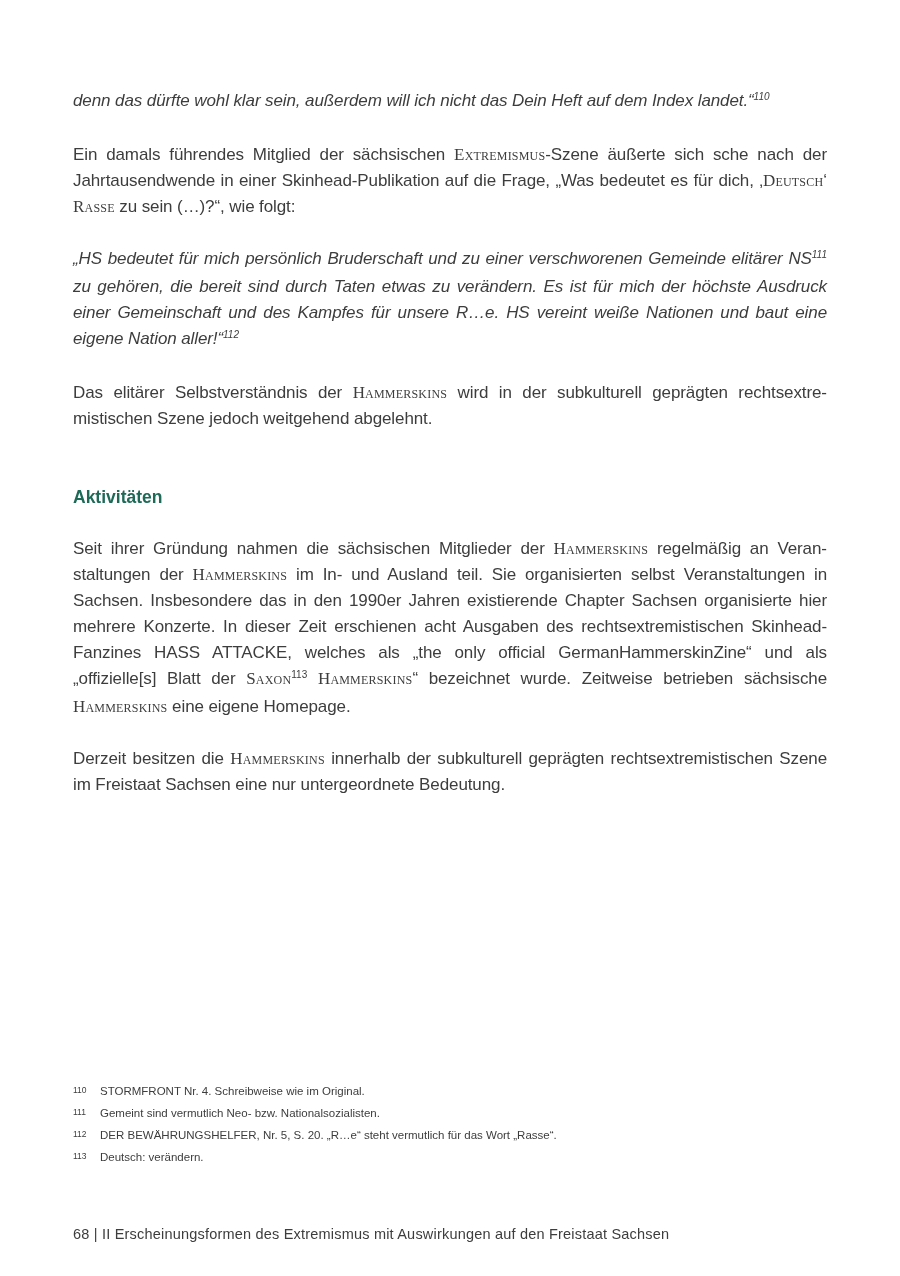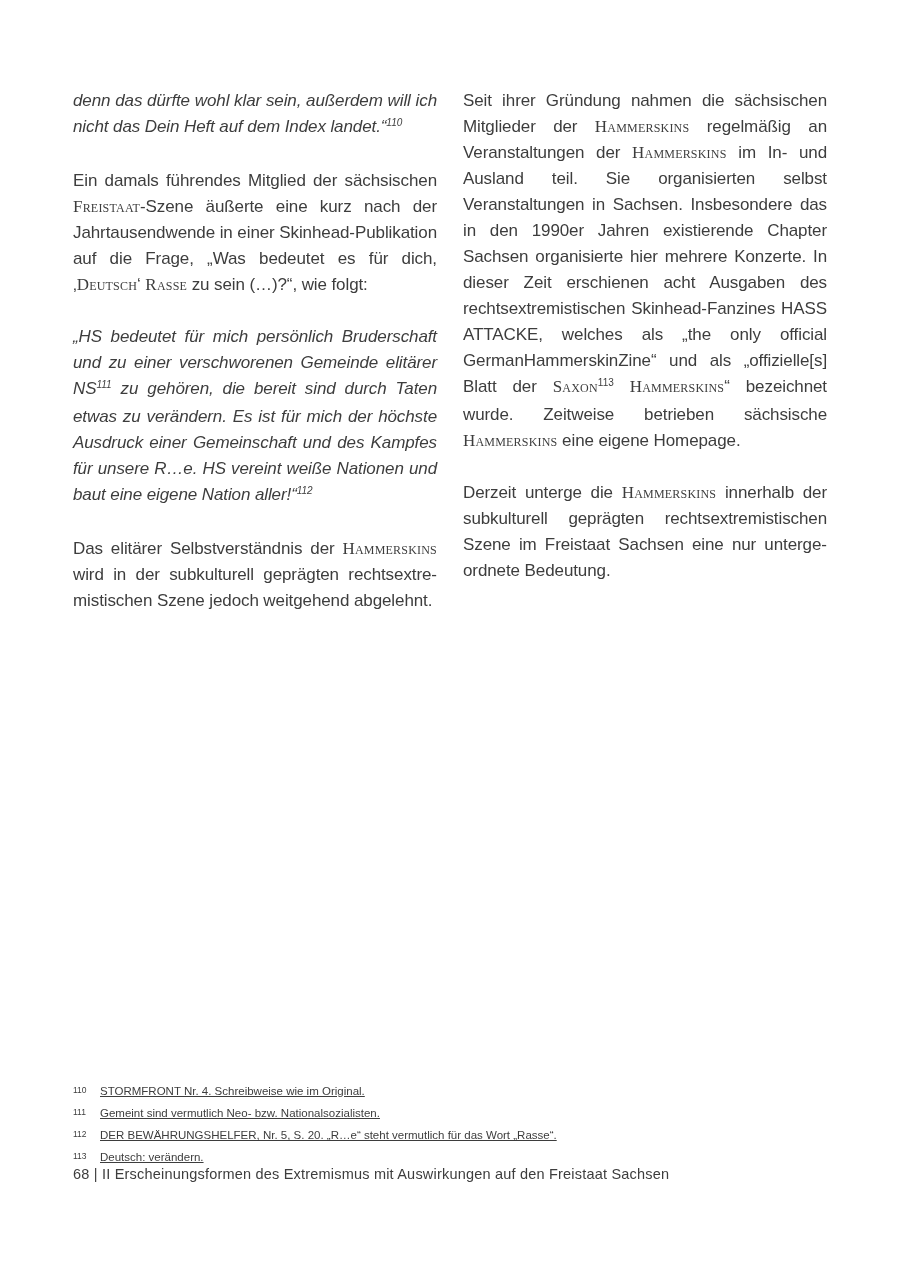--- a/index.html
+++ b/index.html
@@ -14,20 +14,21 @@
     font-family:"Liberation Sans", sans-serif;
     color:var(--ink);
     overflow:hidden;
   }
   .columns{
     position:absolute;
     left:73px; top:88px;
     width:754px;
     display:flex;
     gap:26px;
+    flex-direction:column;
   }
   .col{flex:1 1 0; min-width:0;}
   p.para{
     margin:0 0 26px 0;
     font-size:17px;
     line-height:26px;
     text-align:justify;
     letter-spacing:-0.1px;
     color:var(--ink);
   }
@@ -58,48 +59,49 @@
     font-size:11.5px;
     line-height:14px;
     color:var(--ink);
   }
   .fnnum{
     flex:0 0 27px;
     font-size:8.5px;
     position:relative;
     top:-1px;
   }
-  .fntext{flex:1;text-decoration:underline;}
+  .fntext{flex:1;}
   .pagefooter{
     position:absolute;
-    left:73px; top:1164px;
+    left:73px; top:1224px;
     font-size:14.5px;
     line-height:20px;
     letter-spacing:0.2px;
     color:var(--ink);
     white-space:nowrap;
   }
   .pagefooter .sep{white-space:pre;}
 </style>
 </head>
 <body>
 
 <main class="page">
 
   <section class="columns">
     <div class="col" id="leftCol">
         <p class="para italic"><span>denn das dürfte wohl klar sein, außerdem will ich nicht das Dein Heft auf dem Index landet.“</span><span class="sup">110</span></p>
-        <p class="para"><span>Ein damals führendes Mitglied der sächsischen </span><span class="sc">Freistaat</span><span>-Szene äußerte eine kurz nach der Jahrtausendwende in einer Skinhead-Publika­tion auf die Frage, „Was bedeutet es für dich, ‚</span><span class="sc">Deutsch</span><span>‘ </span><span class="sc">Rasse</span><span> zu sein (…)?“, wie folgt:</span></p>
+        <p class="para"><span>Ein damals führendes Mitglied der sächsischen </span><span class="sc">Extremismus</span><span>-Szene äußerte sich sche nach der Jahrtausendwende in einer Skinhead-Publika­tion auf die Frage, „Was bedeutet es für dich, ‚</span><span class="sc">Deutsch</span><span>‘ </span><span class="sc">Rasse</span><span> zu sein (…)?“, wie folgt:</span></p>
         <p class="para italic"><span>„HS bedeutet für mich persönlich Bruderschaft und zu einer verschworenen Gemeinde elitärer NS</span><span class="sup">111</span><span> zu gehören, die bereit sind durch Taten etwas zu verändern. Es ist für mich der höchste Ausdruck einer Gemeinschaft und des Kampfes für unsere R…e. HS vereint weiße Nationen und baut eine eigene Nation aller!“</span><span class="sup">112</span></p>
         <p class="para"><span>Das elitärer Selbstverständnis der </span><span class="sc">Hammerskins</span><span> wird in der subkulturell geprägten rechtsextre­mistischen Szene jedoch weitgehend abgelehnt.</span></p>
       </div>
     <div class="col" id="rightCol">
+      <h2 class="heading">Aktivitäten</h2>
       <div id="rightParas">
           <p class="para"><span>Seit ihrer Gründung nahmen die sächsischen Mitglieder der </span><span class="sc">Hammerskins</span><span> regelmäßig an Veran­staltungen der </span><span class="sc">Hammerskins</span><span> im In- und Ausland teil. Sie organisierten selbst Veranstaltungen in Sachsen. Insbesondere das in den 1990er Jah­ren existierende Chapter Sachsen organisierte hier mehrere Konzerte. In dieser Zeit erschie­nen acht Ausgaben des rechtsextremistischen Skinhead-Fanzines HASS ATTACKE, welches als „the only official GermanHammerskinZine“ und als „offizielle[s] Blatt der </span><span class="sc">Saxon</span><span class="sup">113</span><span> </span><span class="sc">Hammerskins</span><span>“ bezeichnet wurde. Zeitweise betrieben sächsi­sche </span><span class="sc">Hammerskins</span><span> eine eigene Homepage.</span></p>
-          <p class="para"><span>Derzeit unterge die </span><span class="sc">Hammerskins</span><span> innerhalb der subkulturell geprägten rechtsextremistischen Szene im Freistaat Sachsen eine nur unterge­ordnete Bedeutung.</span></p>
+          <p class="para"><span>Derzeit besitzen die </span><span class="sc">Hammerskins</span><span> innerhalb der subkulturell geprägten rechtsextremistischen Szene im Freistaat Sachsen eine nur unterge­ordnete Bedeutung.</span></p>
         </div>
     </div>
   </section>
 
   <section class="footnotes" id="footnotes">
       <div class="fnrow">
         <span class="fnnum">110</span>
         <span class="fntext">STORMFRONT Nr. 4. Schreibweise wie im Original.</span>
       </div>
       <div class="fnrow">

